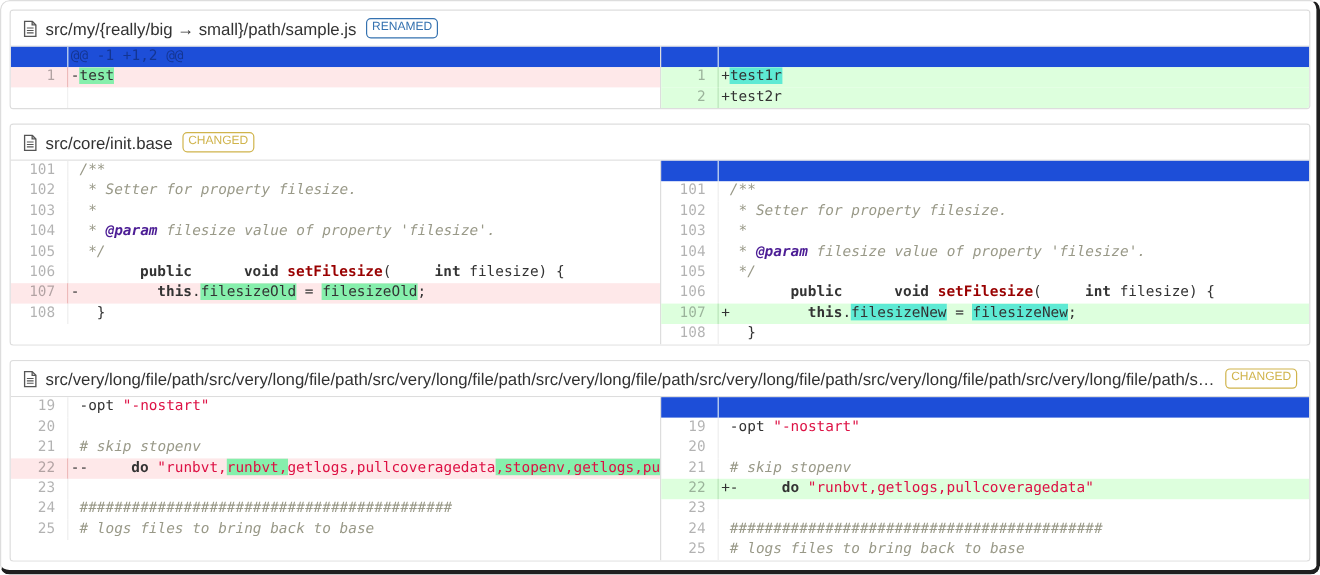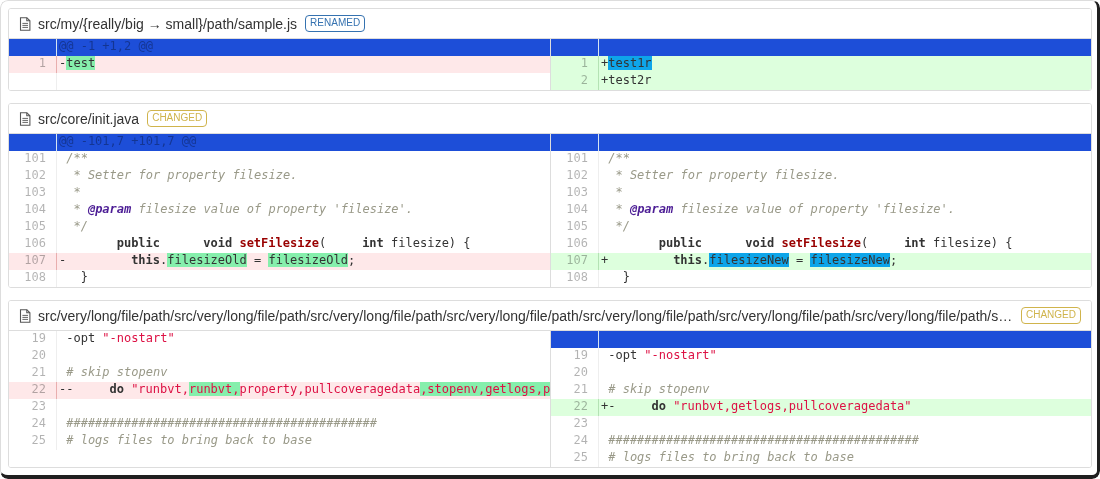--- a/index.html
+++ b/index.html
@@ -29,21 +29,21 @@
   .row.ins .num,.row.ins .code{background:#ddffdd;}
   .row.ins .num{border-right-color:#b4e2b4;}
   .row.empty .num,.row.empty .code{background:#fff;}
   
   .k{font-weight:bold;color:#333;padding-left:36px;}
   .s{color:#d14;}
   .c{color:#999988;font-style:italic;}
   .d{color:#4c1d95;font-weight:bold;font-style:italic;}
   .t{color:#990000;font-weight:bold;}
   .hld{background:#86efac;}
-  .hli{background:#0ea5e9;}
+  .hli{background:#5eead4;}
 </style>
 </head>
 <body>
 
 <div class="page">
   <div>
       <div class="panel">
         <div class="fheader">
           <span class="ficon">
             <svg width="12" height="14" viewBox="0 0 12 14" fill="none" stroke="#555" stroke-width="1.1">
@@ -88,29 +88,25 @@
       </div>
       <div class="panel">
         <div class="fheader">
           <span class="ficon">
             <svg width="12" height="14" viewBox="0 0 12 14" fill="none" stroke="#555" stroke-width="1.1">
               <path d="M1.5 0.7 H7.8 L10.9 3.8 V13.3 H1.5 Z"></path>
               <path d="M7.8 0.7 V3.8 H10.9"></path>
               <path d="M3.4 6.4 H9 M3.4 8.4 H9 M3.4 10.4 H9" stroke-width="0.9"></path>
             </svg>
           </span>
-          <span class="fname">src/core/init.java</span>
+          <span class="fname">src/core/init.base</span>
           <span class="fbadge" style="color: rgb(208, 180, 76); border-color: rgb(208, 180, 76);">CHANGED</span>
         </div>
         <div class="diff">
           <div class="pane left">
-            <div class="row info">
-              <div class="num"></div>
-              <div class="code">@@ -101,7 +101,7 @@</div>
-            </div>
             <div class="row ctx">
               <div class="num">101</div>
               <div class="code"><span class="c"> /**</span></div>
             </div>
             <div class="row ctx">
               <div class="num">102</div>
               <div class="code"><span class="c">  * Setter for property filesize.</span></div>
             </div>
             <div class="row ctx">
               <div class="num">103</div>
@@ -198,21 +194,21 @@
             <div class="row ctx">
               <div class="num">20</div>
               <div class="code"></div>
             </div>
             <div class="row ctx">
               <div class="num">21</div>
               <div class="code"><span class="c"> # skip stopenv</span></div>
             </div>
             <div class="row del">
               <div class="num">22</div>
-              <div class="code"><span>--</span><span class="k">do</span><span> </span><span class="s">"runbvt,</span><span class="s hld">runbvt,</span><span class="s">property,pullcoveragedata</span><span class="s hld">,stopenv,getlogs,pullcoveragedata</span></div>
+              <div class="code"><span>--</span><span class="k">do</span><span> </span><span class="s">"runbvt,</span><span class="s hld">runbvt,</span><span class="s">getlogs,pullcoveragedata</span><span class="s hld">,stopenv,getlogs,pullcoveragedata</span></div>
             </div>
             <div class="row ctx">
               <div class="num">23</div>
               <div class="code"></div>
             </div>
             <div class="row ctx">
               <div class="num">24</div>
               <div class="code"><span class="c"> ###########################################</span></div>
             </div>
             <div class="row ctx">

